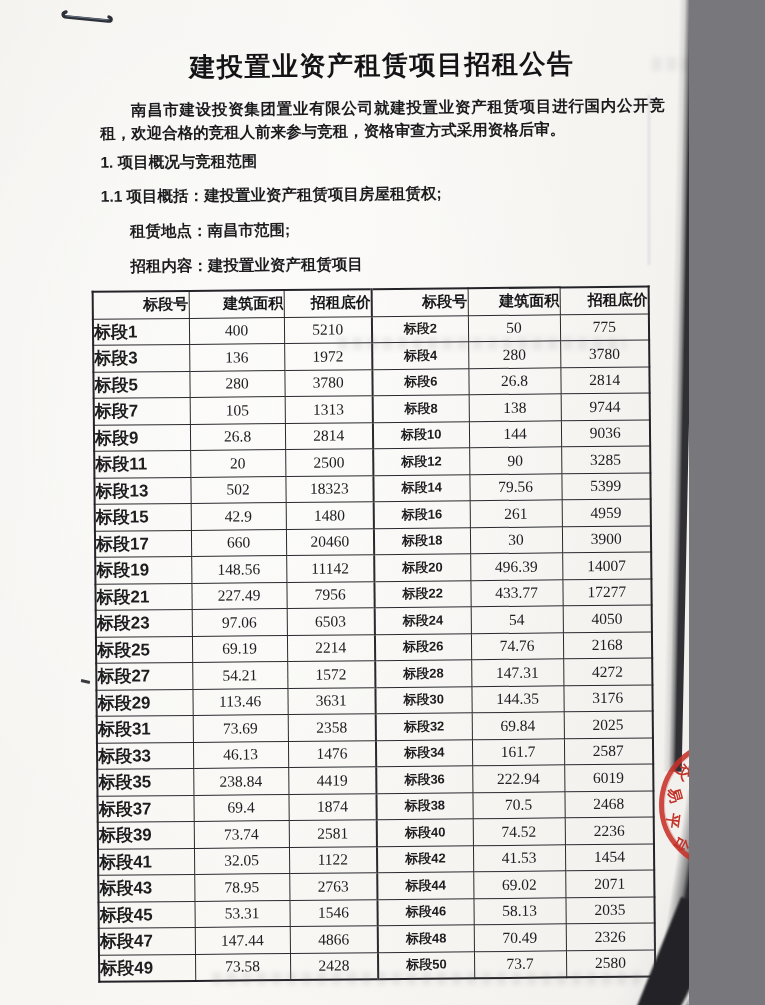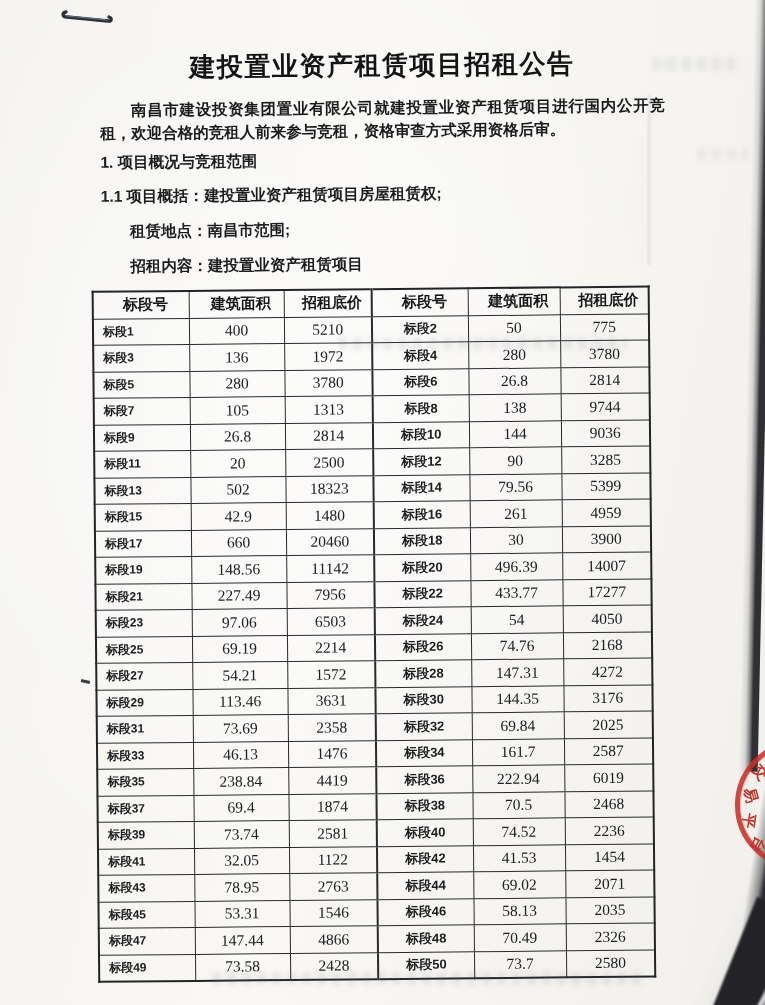--- a/index.html
+++ b/index.html
@@ -1,17 +1,17 @@
 <!DOCTYPE html>
 <html><head>
 <meta charset="utf-8">
 <style>
   html,body { margin:0; padding:0; background:#77777c; }
   .scan {
-    position:relative; width:765px; height:1005px; overflow:hidden;
+    position:relative; width:689px; height:1005px; overflow:hidden;
     background:
       radial-gradient(ellipse at 35% 40%, rgba(255,255,255,0.55) 0%, rgba(255,255,255,0) 60%),
       linear-gradient(100deg, #f4f3f0 0%, #f9f8f5 45%, #f1f0ed 100%);
     font-family:"Liberation Sans","DejaVu Sans",sans-serif;
     color:#1d1d1f;
   }
   .content { position:absolute; left:0; top:0; width:765px;
     transform:rotate(-0.55deg); transform-origin:390px 120px; }
 
   .title { margin:48px 0 0 0; text-align:center; font-size:26px; font-weight:bold;
@@ -22,22 +22,22 @@
   .u { text-underline-offset:3px; }
 
   .h1 { margin:8px 0 0 100px; font-size:15.5px; font-weight:bold; }
   .item { margin:13px 0 0 100px; font-size:15.5px; font-weight:bold; }
   .sub { margin:14px 0 0 129px; font-size:15.5px; font-weight:bold; }
 
   table.tbl { margin:13px 0 0 90px; border-collapse:collapse; table-layout:fixed;
     width:556px; border:2px solid #242428; }
   .tbl th, .tbl td { border:1.5px solid #2a2a2e; height:25.5px; padding:0;
     overflow:hidden; white-space:nowrap; }
-  .tbl th { font-size:15px; font-weight:bold; text-align:center; padding-left:9px; color:#17171a; }
-  .tbl td.bid-l { font-size:12px; font-weight:bold; text-align:left; padding-left:9px; }
+  .tbl th { font-size:15px; font-weight:bold; text-align:right; padding-left:9px; color:#17171a; }
+  .tbl td.bid-l { font-size:17px; font-weight:bold; text-align:left; padding-left:0; }
   .tbl td.bid-c { font-size:13px; font-weight:bold; text-align:center; }
   .tbl td.num { font-family:"Liberation Serif","DejaVu Serif",serif;
     font-size:15.5px; text-align:center; color:#202024; }
   .tbl th:nth-child(4), .tbl td:nth-child(4) { border-left-width:2.5px; }
 
   
   .staple { position:absolute; left:60px; top:5px; z-index:6; }
 
   .edge-right-top { position:absolute; top:-8px; right:-9px; width:20px; height:780px;
     transform:rotate(1.2deg); transform-origin:top right; z-index:3;

